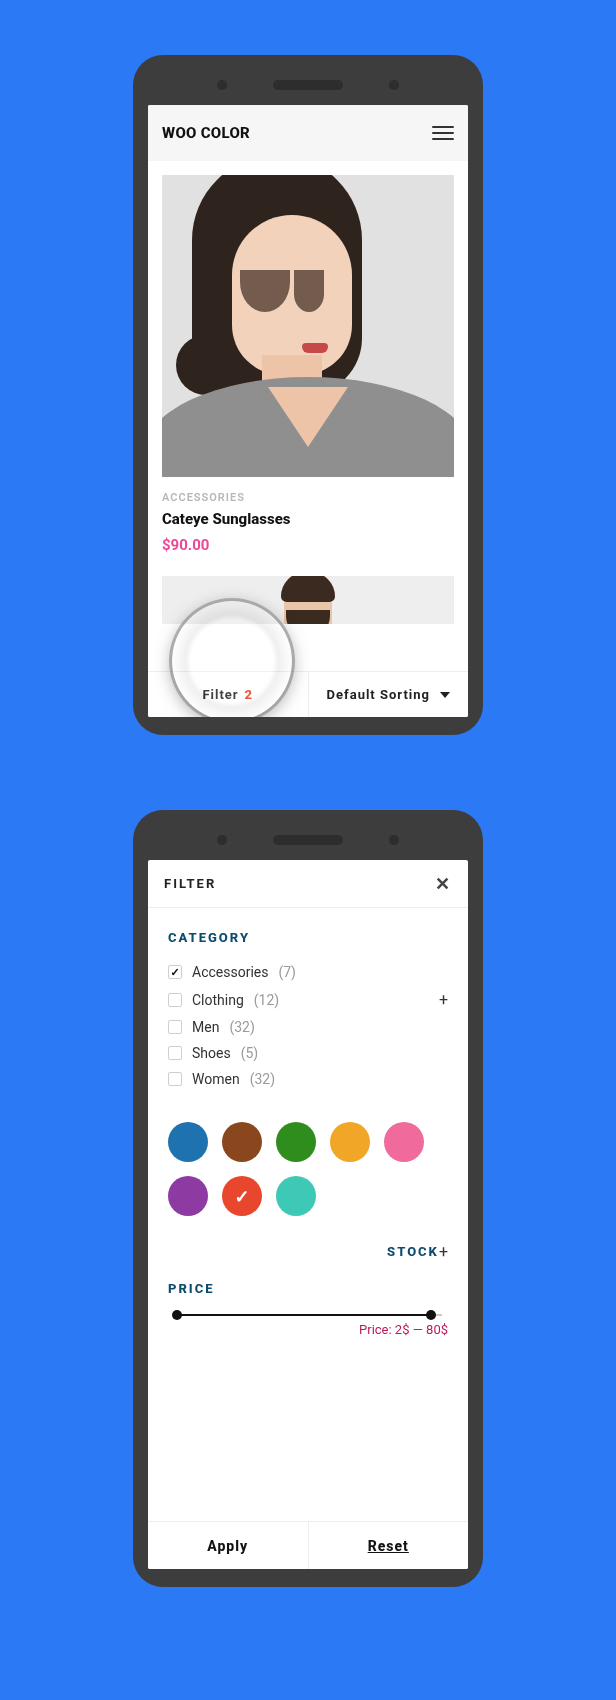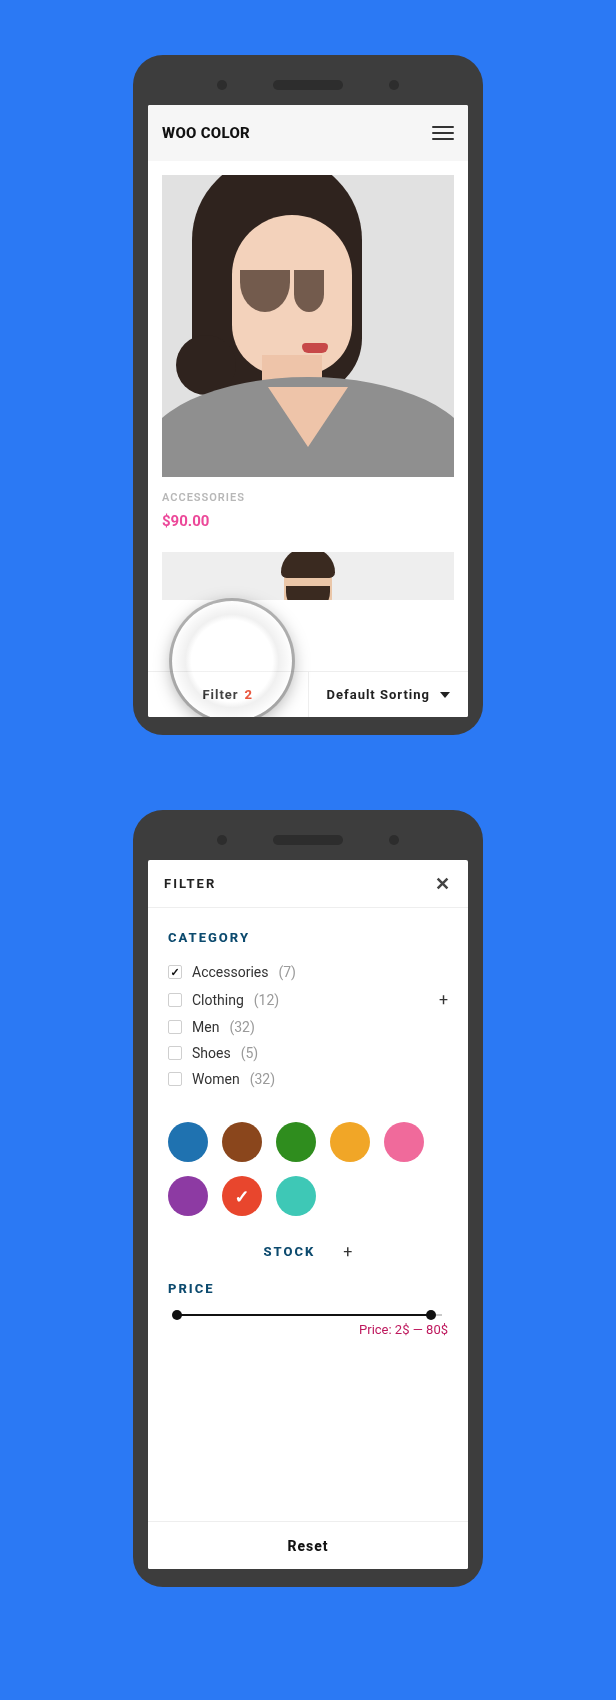--- a/index.html
+++ b/index.html
@@ -129,21 +129,21 @@
   #phone2 { top:810px; }
   #phone2 .screen { height:709px; }
   .filter-header{
     height:48px; display:flex; align-items:center; justify-content:space-between;
     padding:0 16px; border-bottom:1px solid #eee;
     font-size:13px; letter-spacing:2px; font-weight:700; color:#222;
   }
   .close-x{ font-size:18px; color:#444; cursor:pointer;}
   .filters-body{ padding:22px 20px 0 20px; }
   .section-title{ font-size:13px; letter-spacing:2px; font-weight:800; color:#0c4a6e; margin-bottom:14px;}
-  .row-expand{ display:flex; justify-content:center; align-items:center;gap:28px; }
+  .row-expand{ display:flex; justify-content:flex-end; align-items:center; }
   .plus{ font-size:16px; color:#333; font-weight:400;}
   .cat-list{ margin-bottom:30px; }
   .cat-row{
     display:flex; align-items:center; gap:10px; font-size:14px; color:#333;
     padding:5px 0;
   }
   .checkbox{
     width:14px; height:14px; border:1.5px solid #cfcfcf; border-radius:2px; display:flex;
     align-items:center; justify-content:center; flex-shrink:0;
   }
@@ -219,20 +219,21 @@
                 <div class="lens"></div>
                 <div class="lens small"></div>
               </div>
             <div class="lips"></div>
             <div class="neck"></div>
             <div class="shirt"></div>
               <div class="vneck"></div>
           </div>
         </div>
         <div class="cat-label">ACCESSORIES</div>
+        <div class="prod-name">Cateye Sunglasses</div>
         <div class="price">$90.00</div>
       </div>
       <div class="second-prod">
         <div class="head"></div>
           <div class="hair2"></div>
           <div class="beard"></div>
       </div>
     </div>
 
     <div class="bottombar">
@@ -322,18 +323,21 @@
             <div class="dot right"></div>
           </div>
         </div>
         <div class="price-readout">Price: 2$ — 80$</div>
       </div>
 
     </div>
 
     <div class="filter-footer">
       <div class="ff-btn">
+        <span>Apply</span>
+      </div>
+      <div class="ff-btn">
         <span>Reset</span>
       </div>
     </div>
 
   </div>
 </div>
 
 </body></html>

